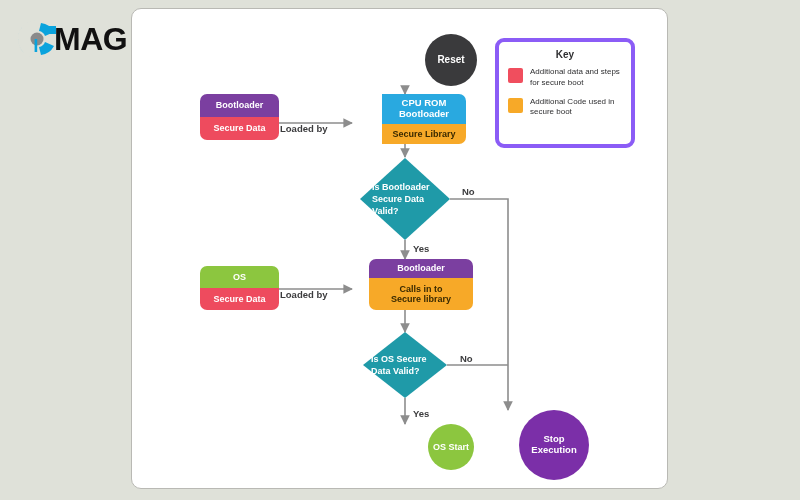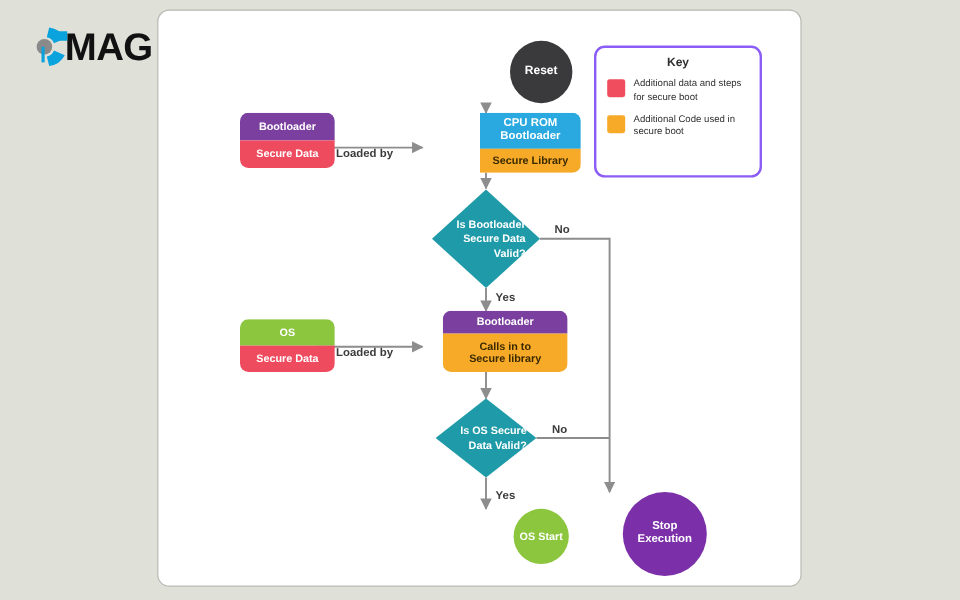--- a/index.html
+++ b/index.html
@@ -89,21 +89,21 @@
   }
   .diamond-wrap .dtext {
     position: absolute;
     left: 0;
     top: 0;
     width: 100%;
     height: 100%;
     display: flex;
     align-items: center;
     justify-content: center;
-    text-align: right;
+    text-align: left;
     color: #ffffff;
     font-weight: bold;
     font-size: 9px;
     line-height: 1.35;
     padding: 0 12px;
     box-sizing: border-box;
   }
   
   .edge-label {
     position: absolute;
@@ -113,21 +113,21 @@
     white-space: nowrap;
   }
   
   #key-box {
     position: absolute;
     left: 495px;
     top: 38px;
     width: 140px;
     height: 110px;
     background: #ffffff;
-    border: 2px solid #8b5cf6;
+    border: 4px solid #8b5cf6;
     border-radius: 9px;
     box-sizing: border-box;
     padding: 7px 9px 0 9px;
   }
   #key-box .key-title {
     text-align: center;
     font-size: 10px;
     font-weight: bold;
     color: #2f2f31;
     margin-bottom: 7px;
@@ -207,21 +207,21 @@
     </g>
     <g stroke="#8d8d8d" stroke-width="1.6" fill="none">
       <path d="M447 365 L508 365"></path>
     </g>
   </svg>
 
   <div class="node circle" style="left:379px; top:34px; width:52px; height:52px; background:#3a3a3c; font-size:10px;">
     <span>Reset</span>
   </div>
 
-  <div class="node stack" style="left:364px; top:94px; width:104px; height:50px;padding-left:20px;">
+  <div class="node stack" style="left:346px; top:94px; width:104px; height:50px;padding-left:20px;">
     <div class="row" style="height:30px; background:#29a9e0; font-size:9.5px; padding:0 4px;">
       <span>CPU ROM Bootloader</span>
     </div>
     <div class="row" style="height:20px; background:#f7a928; font-size:9px; color:#3a2a00;">
       <span>Secure Library</span>
     </div>
   </div>
 
   <div class="node stack" style="left:184px; top:94px; width:79px; height:46px;">
     <div class="row" style="height:23px; background:#7b3fa0; font-size:9px;">

